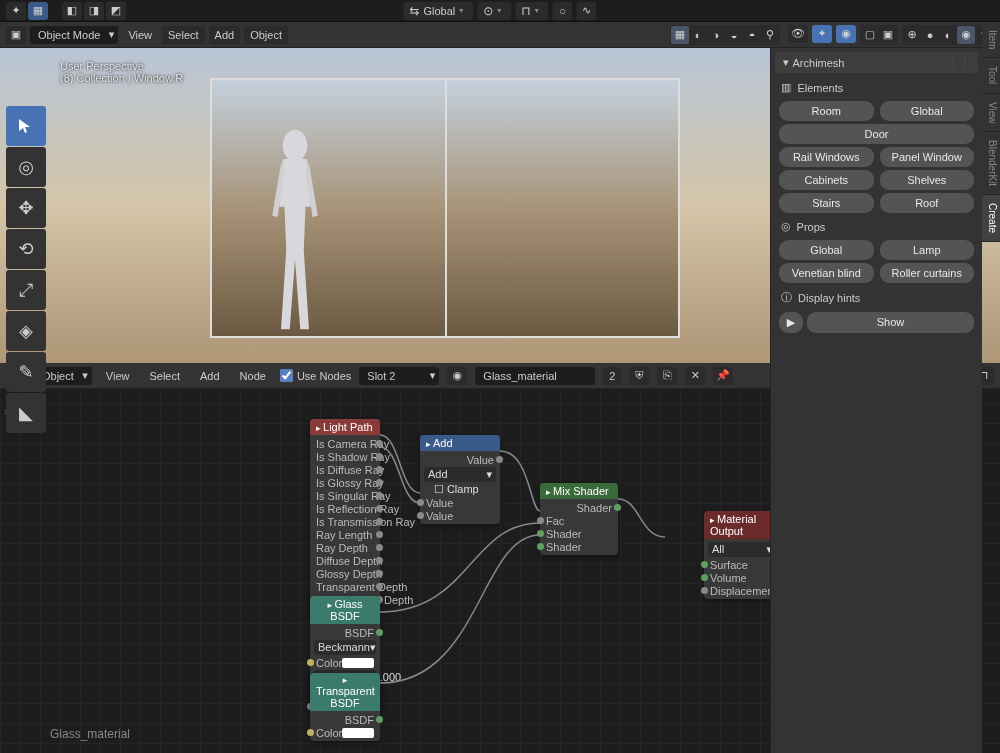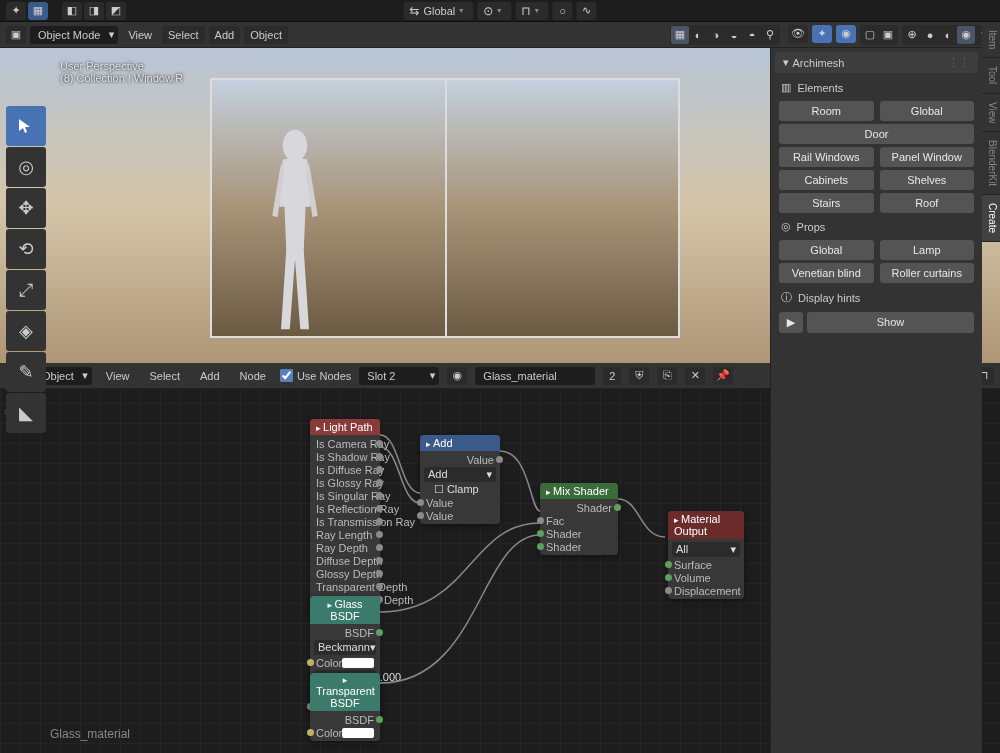--- a/index.html
+++ b/index.html
@@ -55,21 +55,21 @@
 .gizmo .dot { position: absolute; width: 10px; height: 10px; border-radius: 50%; background: #888; }
 .view-btns { position: absolute; right: 40px; top: 130px; display: flex; flex-direction: column; gap: 4px; z-index: 6; }
 .view-btn { width: 28px; height: 28px; background: #4d4d4d; border-radius: 50%; display: flex; align-items: center; justify-content: center; color: #aaa; }
 
 
 .archimesh { position: absolute; right: 18px; top: 0; width: 212px; bottom: 0; background: #333333; border-left: 1px solid #222; padding: 4px; z-index: 7; }
 .panel-header { background: #3d3d3d; padding: 4px 8px; border-radius: 3px; display: flex; align-items: center; gap: 4px; margin-bottom: 4px; }
 .panel-sub { padding: 4px 6px; margin: 2px 0; display: flex; align-items: center; gap: 6px; }
 .btn-row { display: flex; gap: 6px; margin: 3px 4px; }
 .btn-row.single .arch-btn { width: 100%; }
-.arch-btn { flex: 1; background: #545454; padding: 4px 0; text-align: center; border-radius: 3px; color: #e8e8e8; }
+.arch-btn { flex: 1; background: #545454; padding: 4px 0; text-align: center; border-radius: 9px; color: #e8e8e8; }
 
 
 .node-editor { position: absolute; top: 315px; left: 0; right: 0; bottom: 0; background: #1d1d1d; background-image: linear-gradient(#252525 1px, transparent 1px), linear-gradient(90deg, #252525 1px, transparent 1px); background-size: 20px 20px; }
 .node-header { position: absolute; top: 0; left: 0; right: 0; height: 26px; background: #333333; display: flex; align-items: center; padding: 0 6px; gap: 8px; border-bottom: 1px solid #222; z-index: 3; }
 .node-header .check { display: flex; align-items: center; gap: 4px; }
 .node-header .check input { accent-color: #5680c2; }
 
 .node { position: absolute; background: #383838; border-radius: 4px; font-size: 9px; color: #ddd; box-shadow: 0 2px 6px rgba(0,0,0,0.4); }
 .node-title { padding: 2px 6px; border-radius: 4px 4px 0 0; font-size: 9px; color: #fff; }
 .node-title.red { background: #8b3a3a; }
@@ -422,21 +422,21 @@
               <span class="socket in green"></span>
               <span class="label">Shader</span>
             </div>
           <div class="node-row">
               <span class="socket in green"></span>
               <span class="label">Shader</span>
             </div>
         </div>
       </div>
 
-      <div class="node" style="left:668px;top:148px;width:76px">
+      <div class="node" style="left:704px;top:148px;width:76px">
         <div class="node-title darkred">▸ <span>Material Output</span></div>
         <div class="node-body">
           <div class="node-field">
               <span>All</span>
               <span>▾</span>
             </div>
           <div class="node-row">
               <span class="socket in green"></span>
               <span class="label">Surface</span>
             </div>

